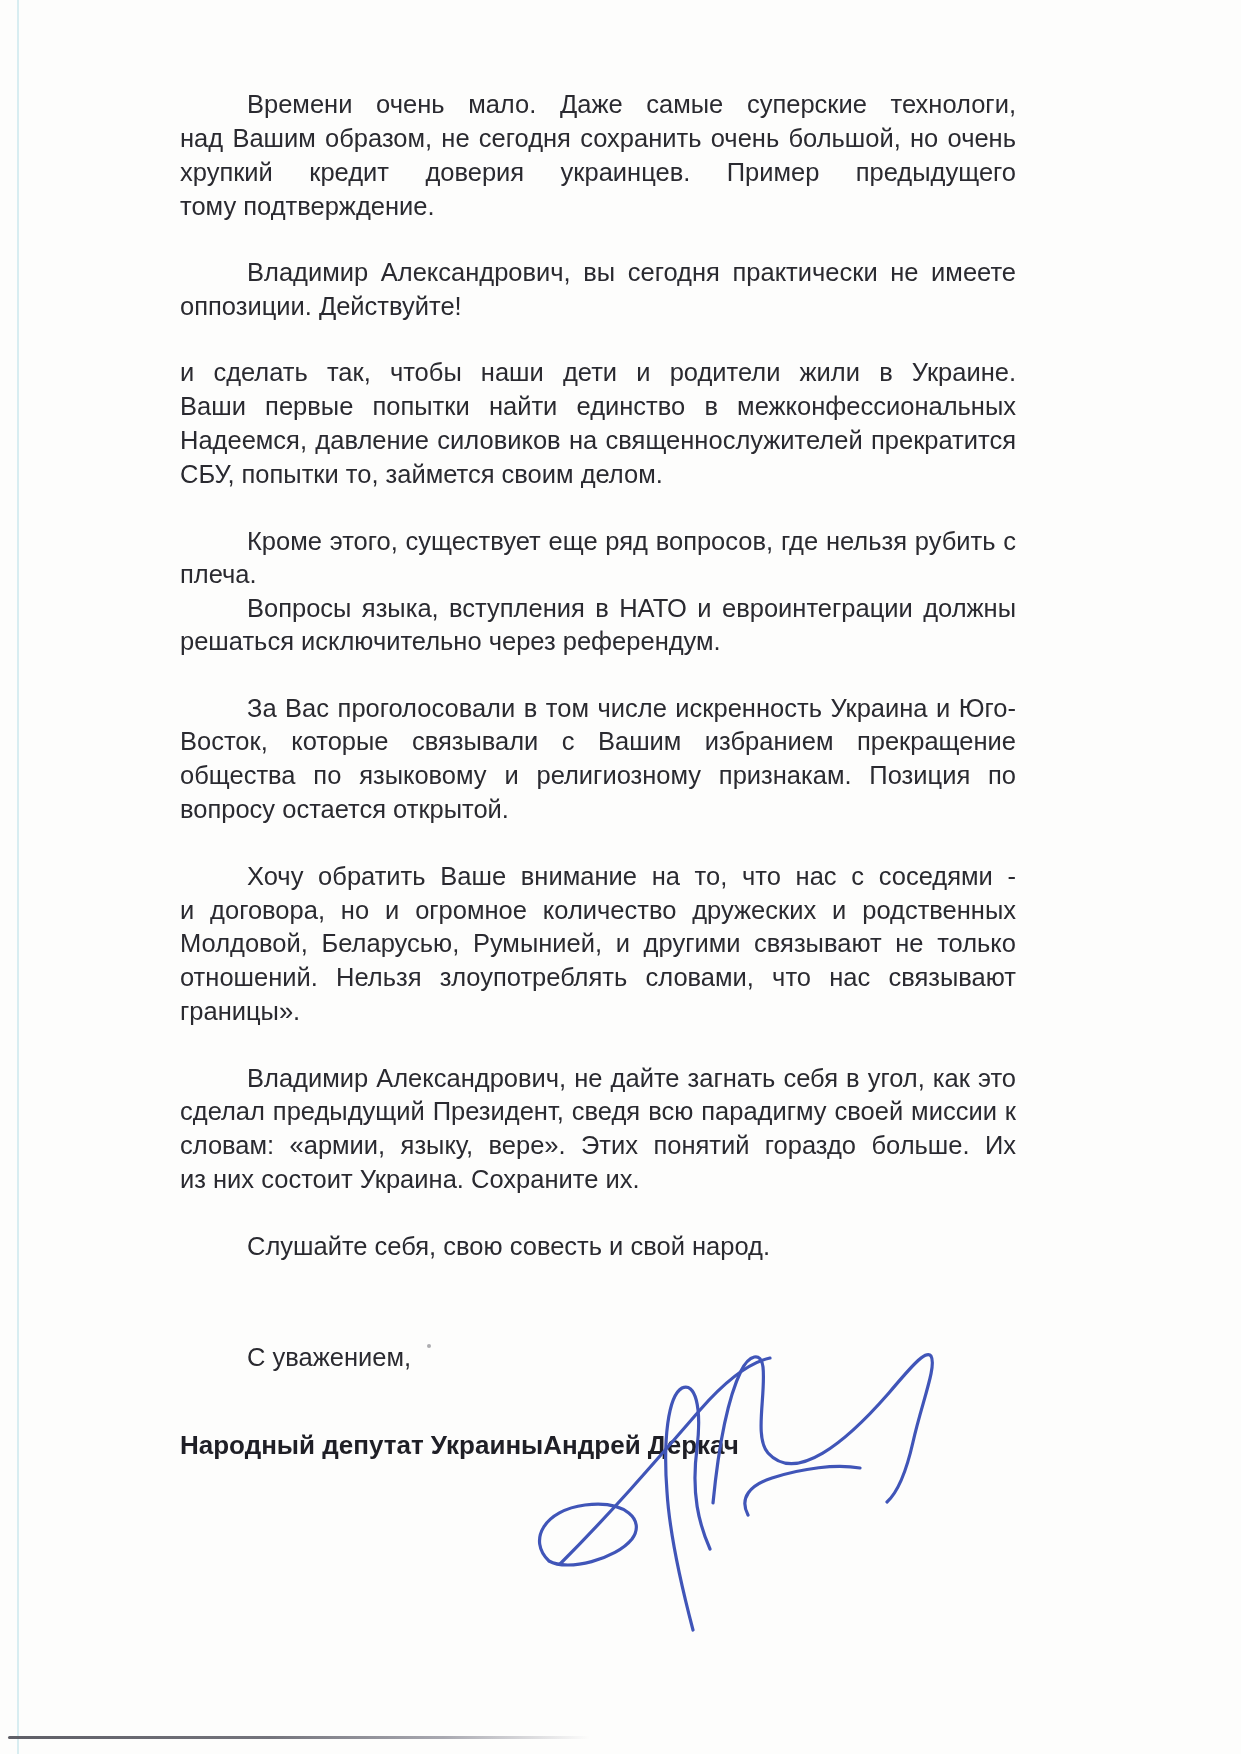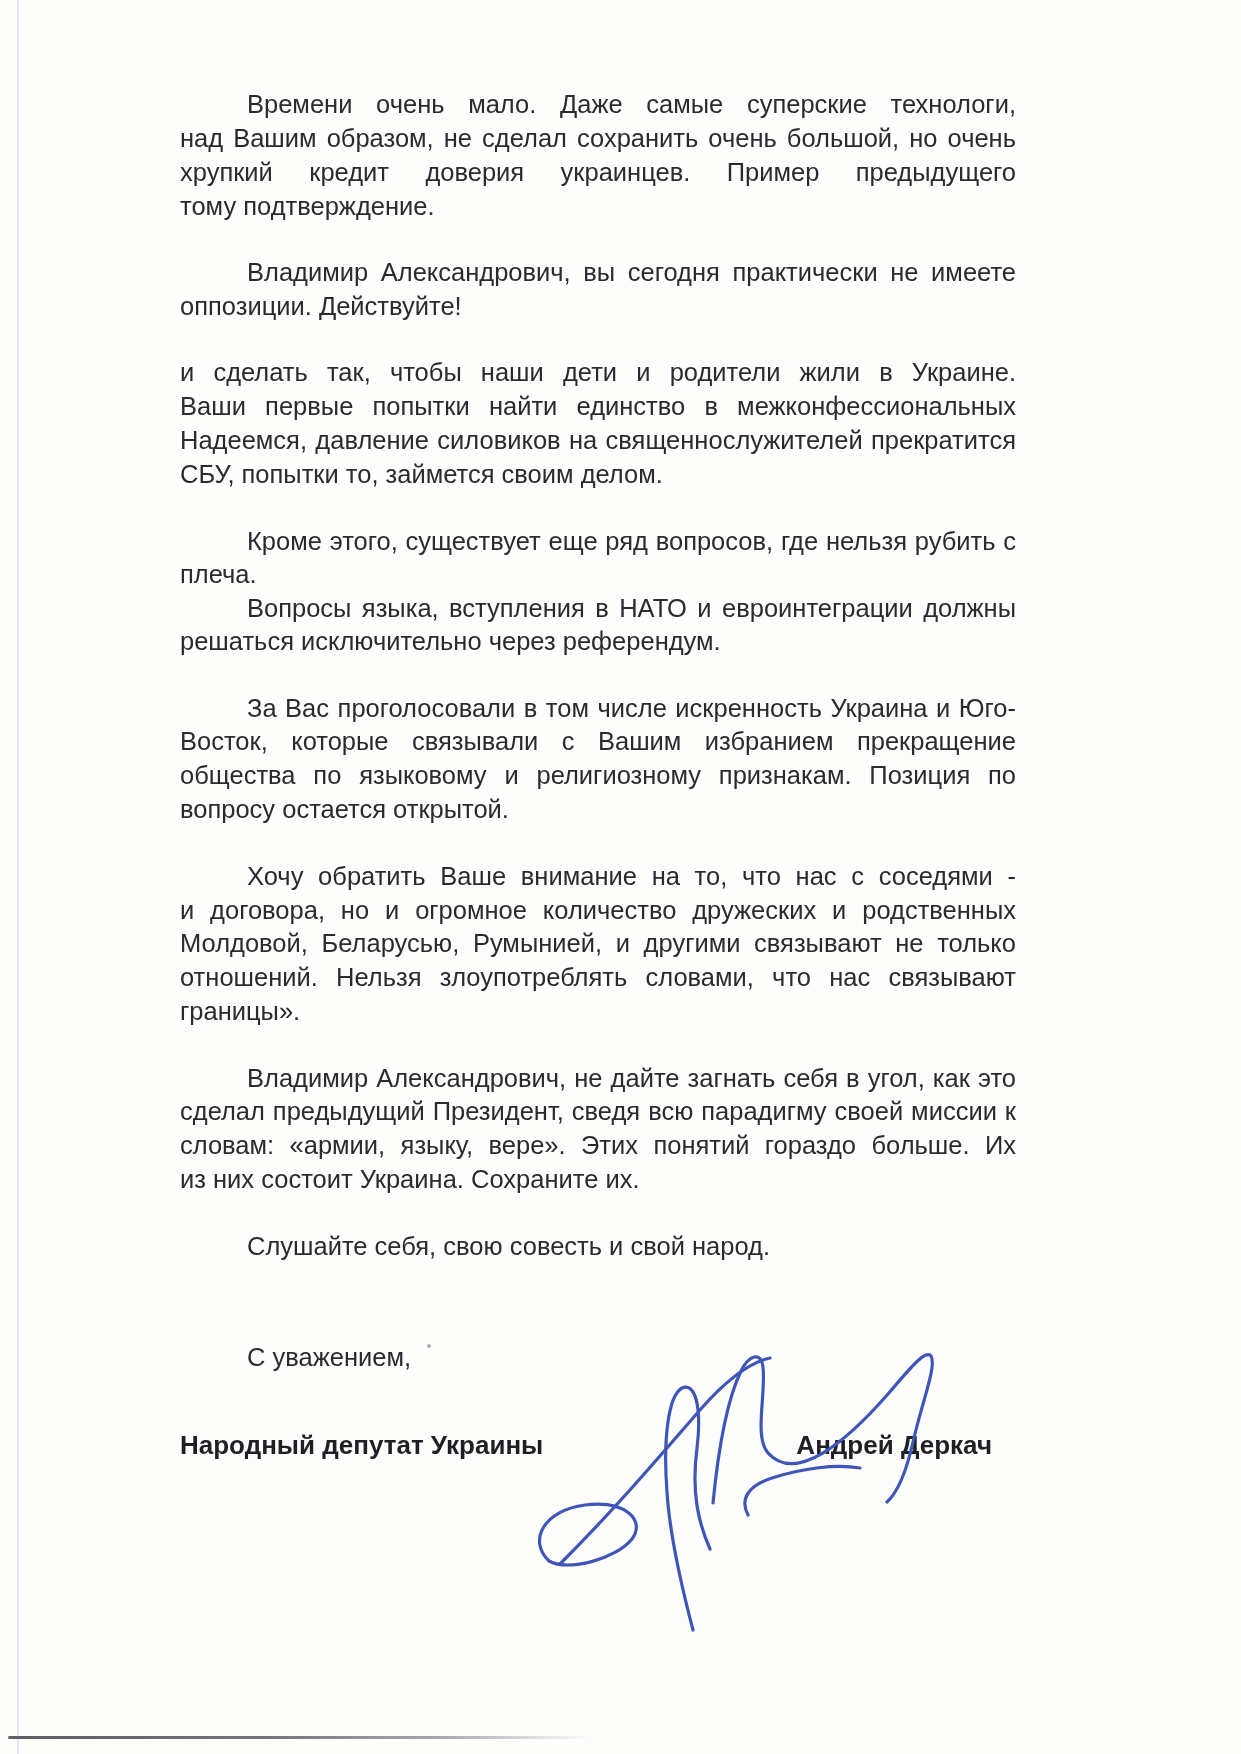--- a/index.html
+++ b/index.html
@@ -53,21 +53,20 @@
     overflow: hidden;
     max-height: 34px;
   }
   .line.first { text-indent: 67px; }
   .line.last  { text-align-last: auto; }
   .sig-row {
     position: absolute;
     left: 180px; top: 1430px;
     width: 812px;
     display: flex;
-    justify-content: space-between;
     align-items: baseline;
     font-size: 26px;
     font-weight: 700;
     color: #1f1f26;
   }
   .sig-svg {
     position: absolute;
     left: 440px; top: 1200px;
     width: 560px; height: 460px;
     pointer-events: none;
@@ -83,21 +82,21 @@
 
 <div class="page">
 
   <div class="scan-vline"></div>
   <div class="scan-dot"></div>
   <div class="scan-bottom-line"></div>
 
   <div class="letter-body" style="color: rgb(42, 42, 48);">
       <div class="para gap-first">
         <div class="line first">Времени очень мало. Даже самые суперские технологи, работающие</div>
-        <div class="line">над Вашим образом, не сделал сохранить очень большой, но очень</div>
+        <div class="line">над Вашим образом, не сегодня сохранить очень большой, но очень</div>
         <div class="line">хрупкий кредит доверия украинцев. Пример предыдущего Президента –</div>
         <div class="line last">тому подтверждение.</div>
       </div>
       <div class="para gap-normal">
         <div class="line first">Владимир Александрович, вы сегодня практически не имеете</div>
         <div class="line last">оппозиции. Действуйте!</div>
       </div>
       <div class="para gap-normal">
         <div class="line">и сделать так, чтобы наши дети и родители жили в Украине. Импонируют</div>
         <div class="line">Ваши первые попытки найти единство в межконфессиональных вопросах.</div>

